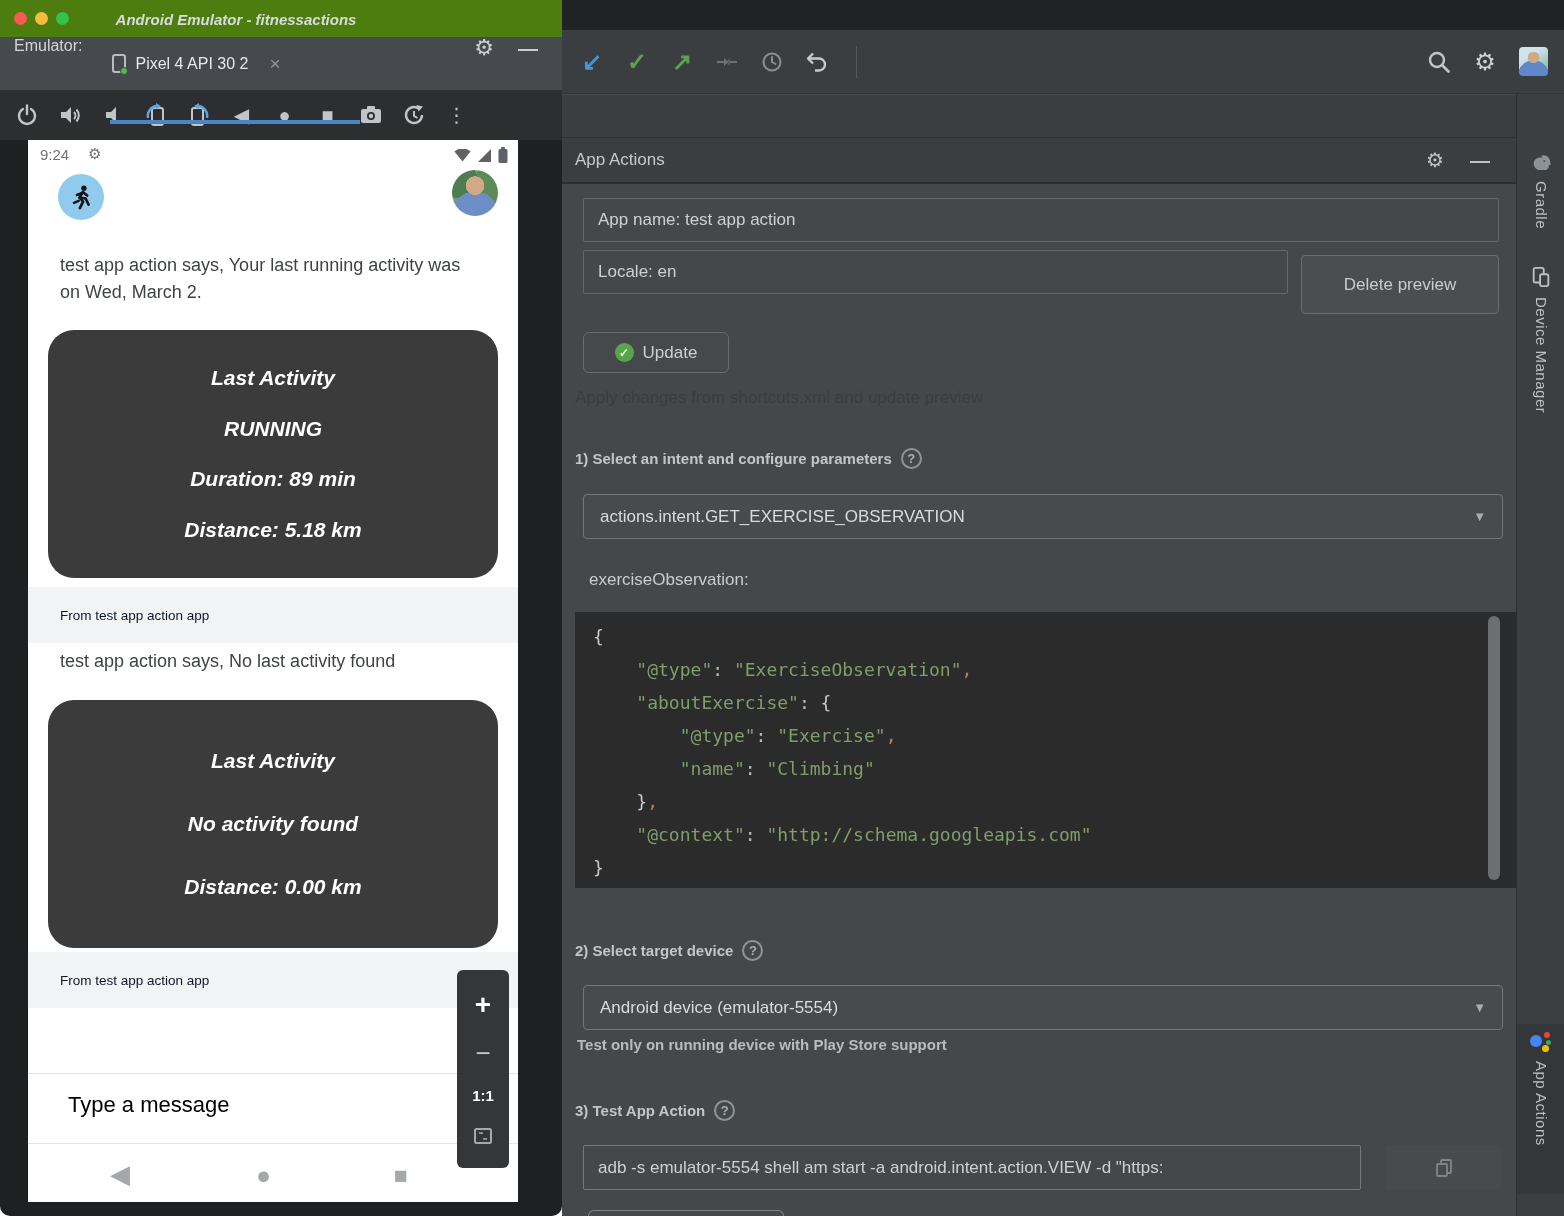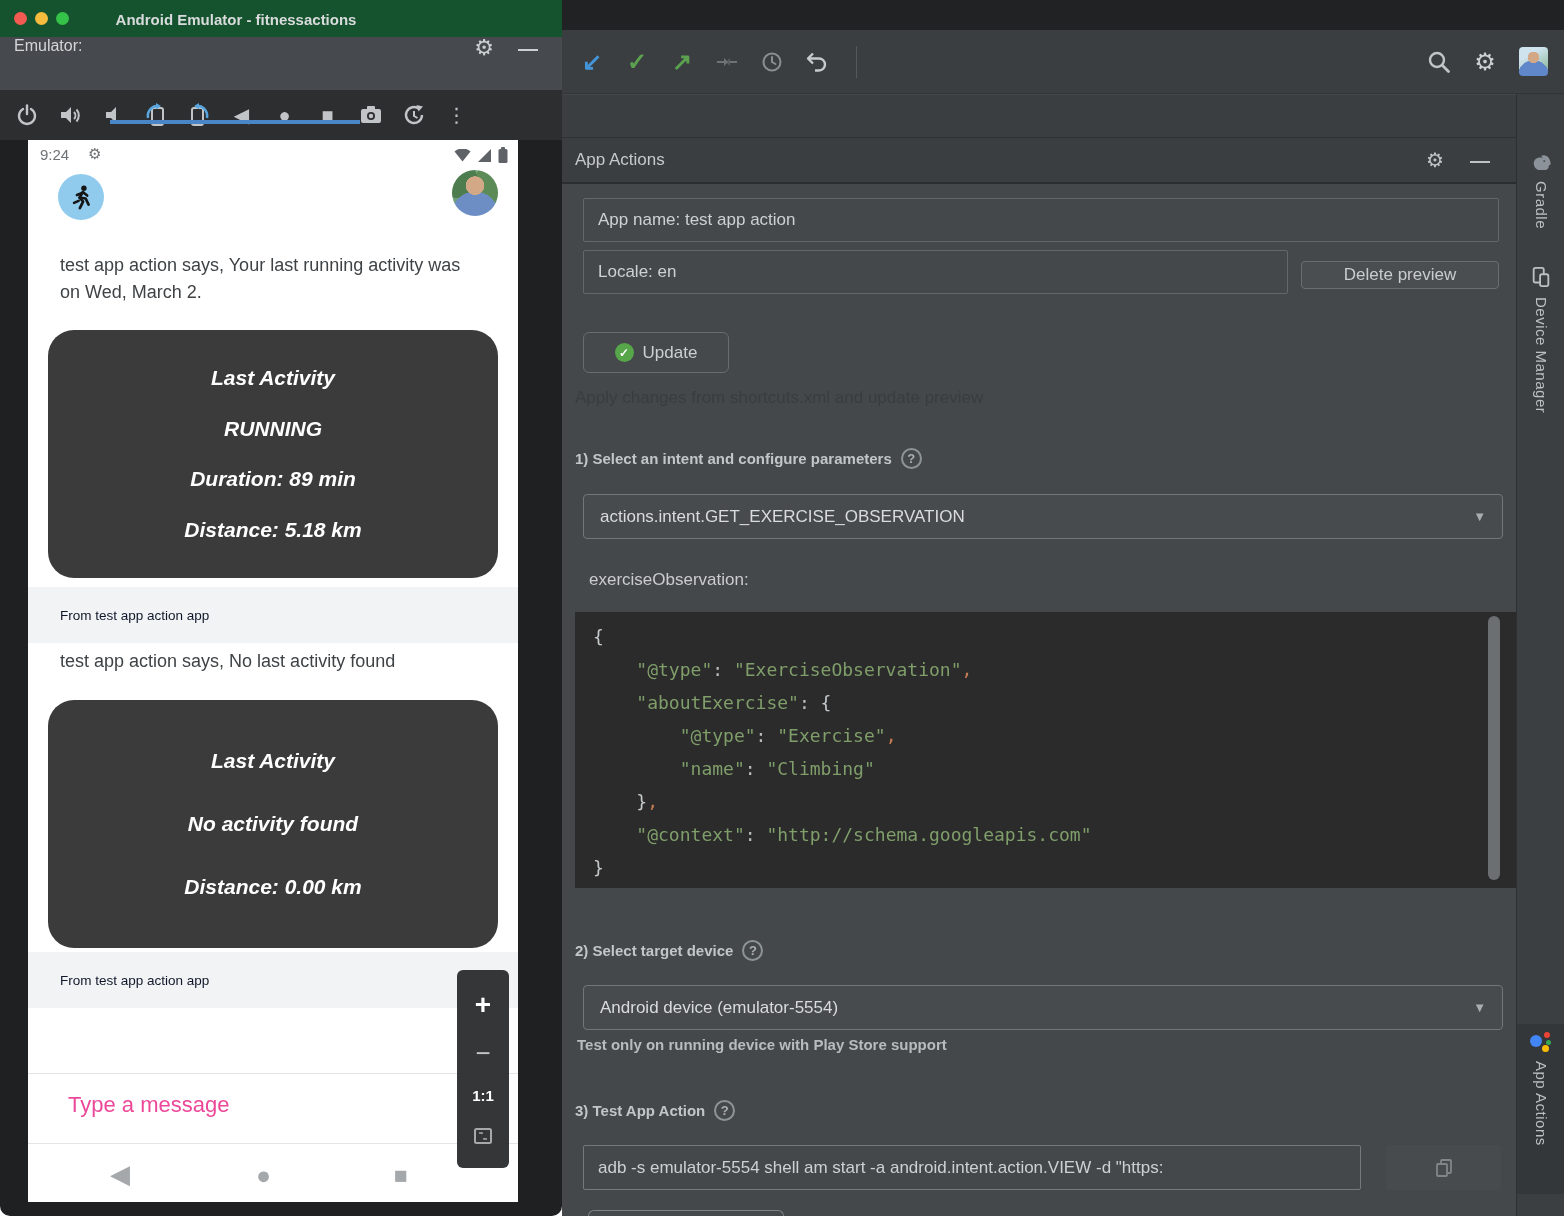--- a/index.html
+++ b/index.html
@@ -2,22 +2,22 @@
 <html><head>
 <meta charset="utf-8">
 <style>
   * { margin:0; padding:0; box-sizing:border-box; }
   body { font-family:"Liberation Sans", sans-serif; background:#fff; }
   .stage { position:relative; width:1564px; height:1228px; background:#fff; overflow:hidden; }
 
   
   .emu-window { position:absolute; left:0; top:0; width:562px; height:1216px;
     background:#1e2022; border-radius:0 0 10px 10px; z-index:3; }
-  .emu-titlebar { position:relative; height:37px; background:#14532d;
-    display:flex; align-items:center; }
+  .emu-titlebar { position:relative; height:37px; background:#4d7c0f;
+    display:flex; align-items:center;font-style:italic; }
   .traffic { display:flex; gap:8px; padding-left:14px; }
   .traffic span { width:13px; height:13px; border-radius:50%; display:block; }
   .t-red{background:#f35a52;} .t-yellow{background:#f6bc3e;} .t-green{background:#35c248;}
   .emu-title { position:absolute; left:42%; top:50%; transform:translate(-50%,-50%);
     color:#d9dbdd; font-weight:bold; font-size:15px; white-space:nowrap; }
 
   .emu-tabrow { position:relative; height:53px; background:#46494d;
     display:flex; align-items:flex-start; padding:0 14px; }
   .emu-label { color:#d4d6d8; font-size:16px; }
   .emu-tab { display:flex; align-items:center; gap:9px; margin-left:30px; height:100%; }
@@ -62,21 +62,21 @@
     border-radius:26px; color:#fff; font-weight:bold; font-style:italic; font-size:21px;
     display:flex; flex-direction:column; justify-content:space-evenly; text-align:center; padding:10px 4px; }
   .card-1 { top:190px; } .card-2 { top:560px; }
 
   .caption-band { position:absolute; left:0; right:0; height:56px; background:#f2f3f4;
     display:flex; align-items:center; padding-left:32px; color:#0f172a; font-size:13.5px; }
   .caption-1 { top:447px; } .caption-2 { top:812px; }
 
   .divider { position:absolute; left:0; right:0; height:1px; background:#e3e4e5; }
   .div-1 { top:933px; } .div-2 { top:1003px; }
-  .type-hint { position:absolute; left:40px; top:952px; color:#ec4899; font-size:22px; }
+  .type-hint { position:absolute; left:40px; top:952px; color:#000000; font-size:22px; }
   .navbar-ico { position:absolute; color:#a5a8ab; }
   .nav-back { left:82px; top:1019px; font-size:26px; }
   .nav-home { left:228px; top:1021px; font-size:25px; }
   .nav-overview { left:366px; top:1022px; font-size:23px; }
 
   .zoom-panel { position:absolute; left:457px; top:970px; width:52px; height:198px;
     background:rgba(41,43,45,0.95); border-radius:6px; display:flex; flex-direction:column;
     align-items:center; justify-content:space-evenly; z-index:5; }
   .zp-plus { color:#fff; font-size:28px; font-weight:bold; line-height:1; }
   .zp-minus { color:#c7c7c7; font-size:26px; line-height:1; }
@@ -108,21 +108,21 @@
   .panel-title { color:#c6c9cb; font-size:17px; padding-left:13px; }
   .ph-actions { margin-left:auto; display:flex; gap:26px; padding-right:26px; align-items:center; }
   .ph-actions .gear-glyph { font-size:20px; color:#c0c3c5; }
   .ph-actions .min-glyph { color:#c0c3c5; }
 
   .panel-body { position:absolute; top:184px; left:0; width:954px; height:1032px; background:#44484b; }
   .fld { position:absolute; border:1px solid #62686c; border-radius:2px; color:#ced1d3;
     font-size:17px; display:flex; align-items:center; padding:0 14px; background:transparent; }
   .fld-appname { left:21px; top:14px; width:916px; height:44px; }
   .fld-locale { left:21px; top:66px; width:705px; height:44px; }
-  .btn-delete { position:absolute; left:739px; top:77px; width:198px; height:28px; background:#4a4e51;
+  .btn-delete { position:absolute; left:739px; top:71px; width:198px; height:59px; background:#4a4e51;
     border:1px solid #686e72; border-radius:4px; color:#c9ccce; font-size:17px;
     display:flex; align-items:center; justify-content:center; }
   .btn-update { position:absolute; left:21px; top:148px; width:146px; height:41px; background:#45494c;
     border:1px solid #666c70; border-radius:6px; display:flex; align-items:center;
     justify-content:center; gap:9px; color:#cdd0d2; font-size:17px; }
   .upd-check { width:19px; height:19px; border-radius:50%; background:#57a64a; color:#fff;
     font-size:12px; display:flex; align-items:center; justify-content:center; font-weight:bold; }
   .dim-hint { position:absolute; left:13px; top:204px; color:#3a3d3f; font-size:17px; }
 
   .section-lbl { position:absolute; display:flex; align-items:center; gap:9px;
@@ -180,20 +180,27 @@
       <div class="traffic">
         <span class="t-red"></span>
         <span class="t-yellow"></span>
         <span class="t-green"></span>
       </div>
       <div class="emu-title">Android Emulator - fitnessactions</div>
     </div>
 
     <div class="emu-tabrow">
       <span class="emu-label">Emulator:</span>
+      <div class="emu-tab">
+        <span class="tab-phone-ico">
+            <i></i>
+          </span>
+        <span class="emu-tab-label">Pixel 4 API 30 2</span>
+        <span class="emu-tab-close">×</span>
+      </div>
       <div class="tab-underline"></div>
       <div class="emu-tab-actions">
         <span class="gear-glyph">⚙</span>
         <span class="min-glyph">—</span>
       </div>
     </div>
 
     <div class="emu-toolbar">
       <span class="ico">
         <svg width="24" height="24" viewBox="0 0 24 24">

